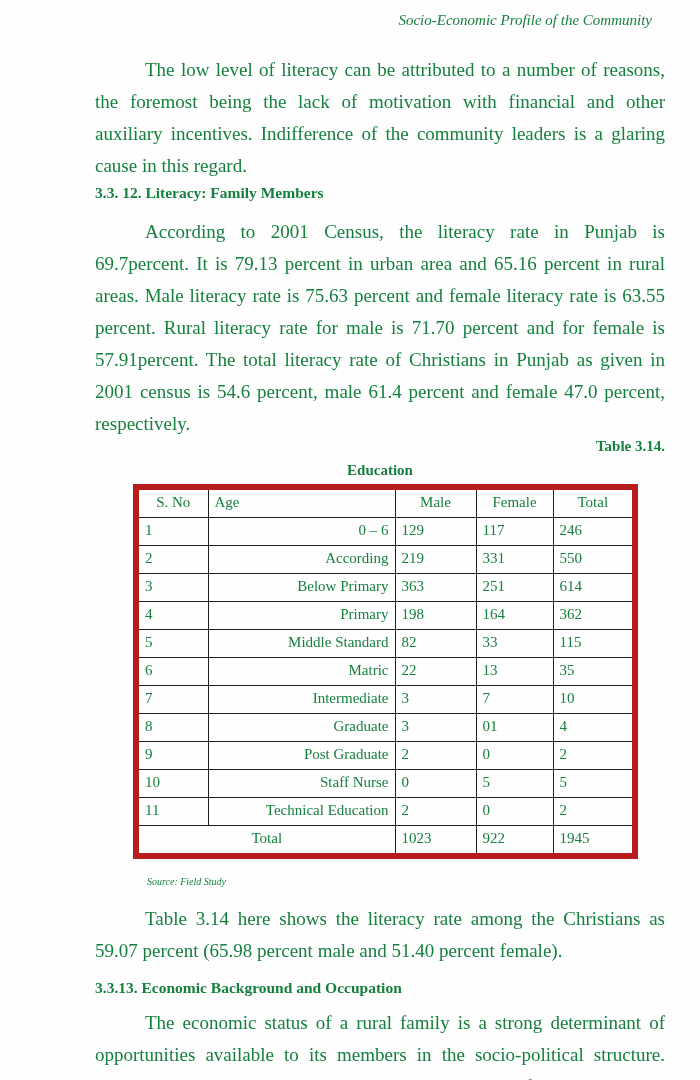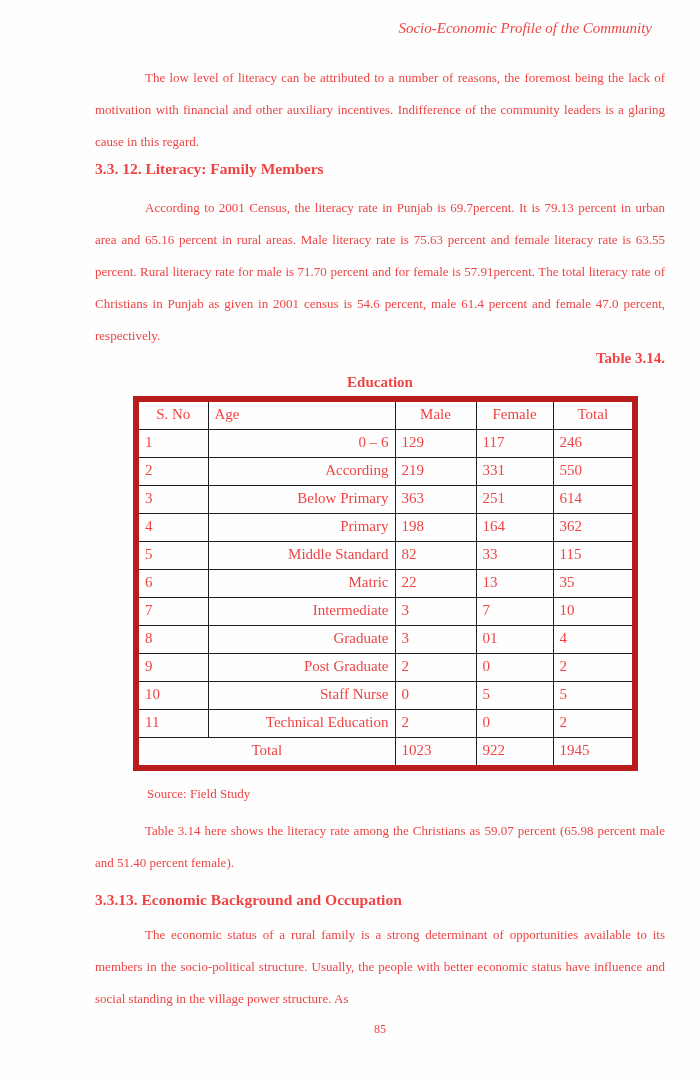--- a/index.html
+++ b/index.html
@@ -2,36 +2,36 @@
 <html><head>
 <meta charset="utf-8">
 <style>
   html, body { margin: 0; padding: 0; background: #e8e8e8; }
   .page {
     position: relative;
     width: 700px;
     height: 1080px;
     margin: 0 auto;
     background: #fefefe;
-    color: #ef4444;
+    color: #15803d;
     font-family: "Liberation Serif", "DejaVu Serif", serif;
     box-sizing: border-box;
-    padding: 18px 35px 0 95px;
+    padding: 10px 35px 0 95px;
     overflow: hidden;
   }
   .running-header {
     font-style: italic;
     font-size: 15px;
     line-height: 20px;
     text-align: right;
     padding-right: 13px;
   }
   p.body {
     margin: 0;
-    font-size: 13px;
+    font-size: 19px;
     line-height: 32px;
     text-align: justify;
     text-indent: 50px;
   }
   #para-low-literacy { margin-top: 24px; }
   h2.section-heading {
     margin: 0 0 0 0;
     font-size: 15.5px;
     line-height: 22px;
     font-weight: bold;
@@ -75,21 +75,22 @@
   col.c-fem   { width: 77px; }
   col.c-tot   { width: 82px; }
   th.h-center { text-align: center; }
   th.h-age    { text-align: left; padding-left: 18px; }
   td.col-sno  { text-align: left; padding-left: 18px; }
   td.col-age  { text-align: right; padding-left: 18px; }
   td.col-num  { text-align: left; padding-right: 16px; }
   td.total-label { text-align: center; }
   .source-note {
     margin: 14px 0 0 52px;
-    font-size: 13px;
+    font-style: italic;
+    font-size: 10px;
     line-height: 18px;
   }
   #para-result { margin-top: 12px; }
   #heading-economic { margin-top: 10px; }
   #para-economic { margin-top: 8px; }
   .page-number {
     margin-top: 4px;
     font-size: 12px;
     line-height: 20px;
     text-align: center;

